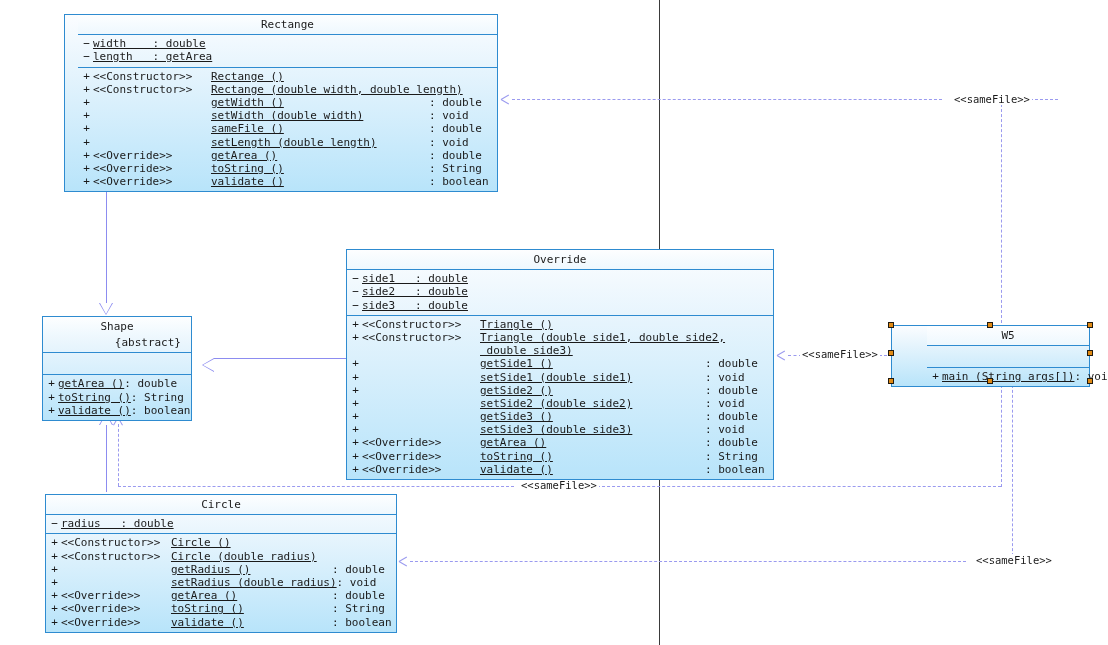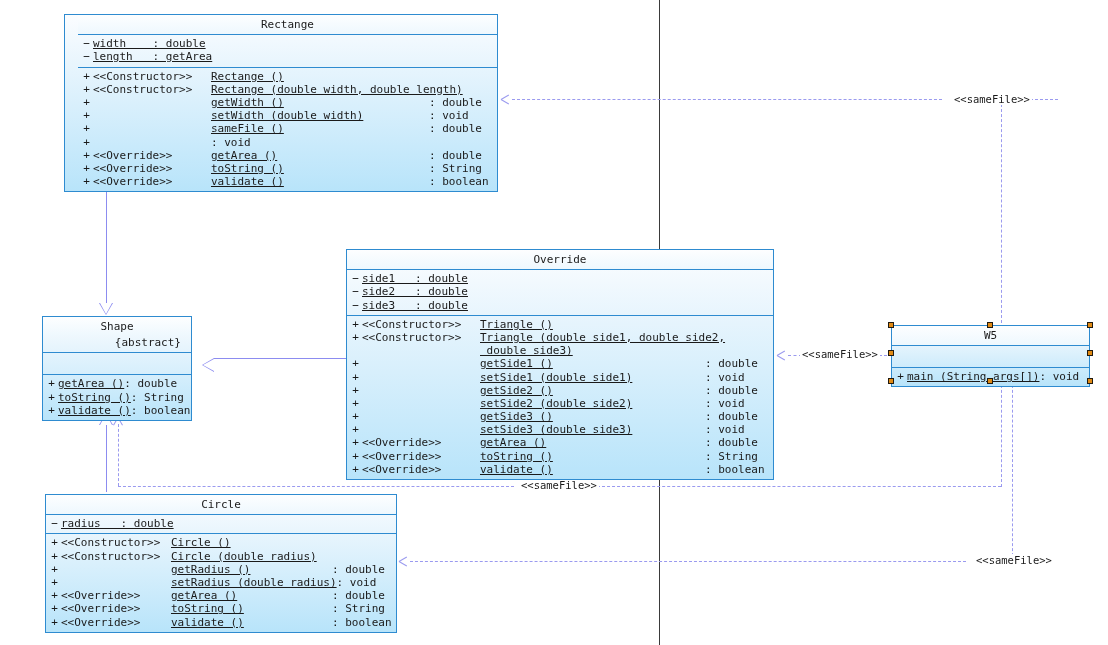--- a/index.html
+++ b/index.html
@@ -267,20 +267,21 @@
       </div>
       <div class="uml-row">
         <span class="c-vis">+</span>
         <span class="c-stereo" style="width:118px"></span>
         <span class="c-sig">sameFile ()</span>
         <span class="c-type" style="width:66px">: double</span>
       </div>
       <div class="uml-row">
         <span class="c-vis">+</span>
         <span class="c-stereo" style="width:118px"></span>
+        <span class="c-sig">setLength (double length)</span>
         <span class="c-type" style="width:66px">: void</span>
       </div>
       <div class="uml-row">
         <span class="c-vis">+</span>
         <span class="c-stereo" style="width:118px">&lt;&lt;Override&gt;&gt;</span>
         <span class="c-sig">getArea ()</span>
         <span class="c-type" style="width:66px">: double</span>
       </div>
       <div class="uml-row">
         <span class="c-vis">+</span>
@@ -459,21 +460,21 @@
       </div>
       <div class="uml-row">
         <span class="c-vis">+</span>
         <span class="c-stereo" style="width:110px">&lt;&lt;Override&gt;&gt;</span>
         <span class="c-sig">validate ()</span>
         <span class="c-type" style="width:62px">: boolean</span>
       </div>
     </div>
   </div>
 
-  <div class="uml-class" style="left:891px; top:325px; width:199px;">
+  <div class="uml-class" style="left:891px; top:325px; width:199px;padding-left:35px;">
     <div class="uml-title">W5</div>
     <div class="uml-compartment empty uml-sep"></div>
     <div class="uml-compartment uml-sep">
       <div class="uml-row">
         <span class="c-vis">+</span>
         <span class="c-sig">main (String args[])</span>
         <span class="c-type" style="width:52px">: void</span>
       </div>
     </div>
   </div>

